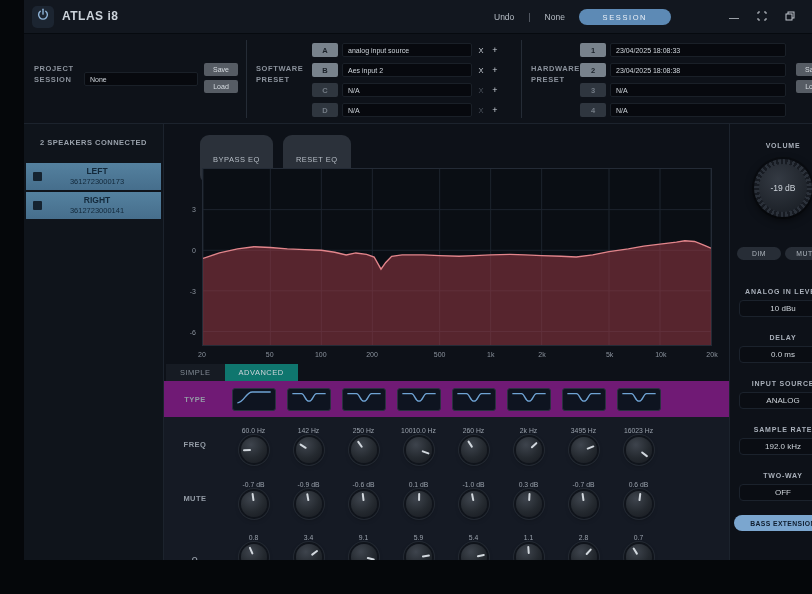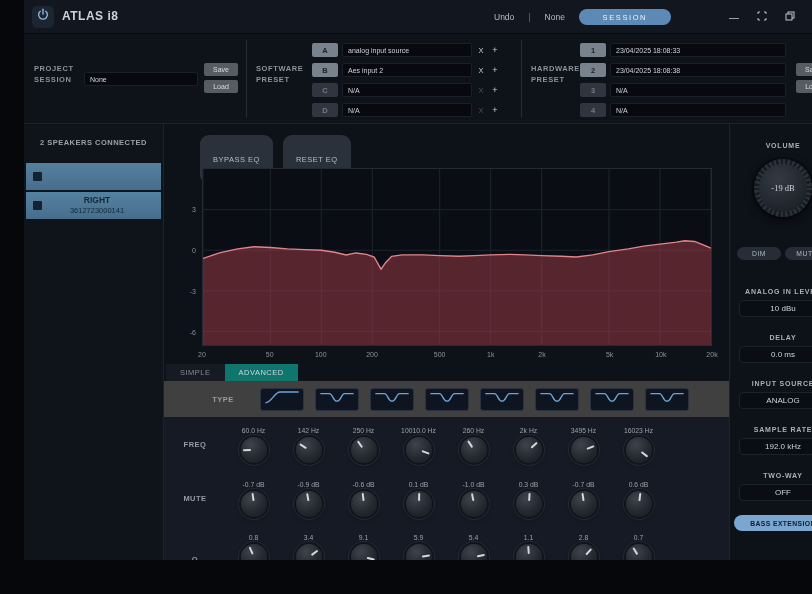--- a/index.html
+++ b/index.html
@@ -49,21 +49,21 @@
   .y-ticks{position:absolute;left:-26px;top:0;width:20px;height:178px;}
   .y-ticks span{position:absolute;right:0;transform:translateY(-50%);font-size:7px;color:#8a929c;}
   .x-ticks{position:absolute;left:0;top:183px;width:510px;height:12px;}
   .x-ticks span{position:absolute;transform:translateX(-50%);font-size:7px;color:#8a929c;}
   .tabs{position:absolute;left:2px;top:240px;display:flex;}
   .tab{height:17px;padding:0 14px;display:flex;align-items:center;font-size:7.5px;letter-spacing:.5px;cursor:pointer;}
   .tab.inactive{background:#161b23;color:#828a94;}
   .tab.active{background:#0f766e;color:#ced4db;}
   .eq-panel{position:absolute;left:0;top:257px;width:565px;height:213px;background:#151a24;}
   .eq-row{display:grid;grid-template-columns:62px repeat(8,55px);align-items:center;}
-  .row-type{height:36px;background:#404040;padding-left:28px;}
+  .row-type{height:36px;background:#701a75;}
   .row-freq{height:55px;}
   .row-gain{height:53px;}
   .row-q{height:69px;}
   .row-label{font-size:7.5px;color:#949ca6;letter-spacing:.5px;text-align:center;font-weight:bold;}
   .cell{display:flex;flex-direction:column;align-items:center;}
   .kval{font-size:6.8px;color:#9aa2ac;margin-bottom:3px;}
   .type-icon{width:44px;height:23px;background:#0e1420;border:1px solid #2a3140;border-radius:3px;display:flex;align-items:center;justify-content:center;cursor:pointer;}
   .knob{width:26px;height:26px;border-radius:50%;position:relative;cursor:pointer;
         background:radial-gradient(circle at 38% 30%,#3e444d,#24292f 55%,#16191f);
         box-shadow:0 0 0 2px #10141b,0 0 0 3px #232932,0 2px 5px rgba(0,0,0,.5);}
@@ -72,21 +72,21 @@
 
   
   .rpanel{position:absolute;left:705px;top:124px;width:107px;height:470px;background:#0d1118;border-left:1px solid #1c232d;display:flex;flex-direction:column;align-items:center;}
   .rp-label{font-size:7px;color:#a9b0ba;letter-spacing:.8px;font-weight:bold;text-align:center;}
   .mt-vol{margin-top:18px;}
   .volume-knob{margin-top:10px;width:58px;height:58px;border-radius:50%;position:relative;cursor:pointer;
         background:repeating-conic-gradient(#2b313a 0deg 5deg,#171b22 5deg 10deg);
         box-shadow:0 3px 8px rgba(0,0,0,.6),0 0 0 2px #0a0d12;}
   .volume-inner{position:absolute;left:5px;top:5px;right:5px;bottom:5px;border-radius:50%;
         background:radial-gradient(circle at 40% 32%,#343a43,#1e232a 75%);
-        display:flex;align-items:center;justify-content:center;font-size:8.5px;color:#ccd2d9;font-family:Liberation Serif, serif;}
+        display:flex;align-items:center;justify-content:center;font-size:8.5px;color:#ccd2d9;}
   .dimmute{display:flex;gap:4px;margin-top:30px;}
   .dm-btn{width:44px;height:13px;border-radius:7px;background:#272d36;color:#aeb5bd;font-size:6.8px;display:flex;align-items:center;justify-content:center;letter-spacing:.5px;cursor:pointer;}
   .mt-first{margin-top:28px;}
   .mt-sec{margin-top:17px;}
   .rp-box{margin-top:5px;width:88px;height:17px;background:#0a0d13;border:1px solid #1b222c;border-radius:4px;display:flex;align-items:center;justify-content:center;font-size:8px;color:#ced4da;cursor:pointer;}
   .bass-btn{margin-top:14px;width:98px;height:16px;border-radius:8px;background:#7ba6cf;color:#0e1c2d;font-weight:bold;font-size:6.8px;letter-spacing:.4px;display:flex;align-items:center;justify-content:center;cursor:pointer;}
 </style>
 </head>
 <body>
 
@@ -194,20 +194,24 @@
     </div>
     <div class="sbtn" style="position:absolute;left:772px;top:29px;">Save</div>
     <div class="sbtn" style="position:absolute;left:772px;top:46px;">Load</div>
   </div>
 
   <div class="sidebar">
     <div class="sidebar-header">2 SPEAKERS CONNECTED</div>
     <div class="speaker-list">
       <div class="speaker-item">
         <span class="speaker-checkbox"></span>
+        <span class="speaker-text">
+          <div class="speaker-name">LEFT</div>
+          <div class="speaker-serial">3612723000173</div>
+        </span>
       </div>
       <div class="speaker-item">
         <span class="speaker-checkbox"></span>
         <span class="speaker-text">
           <div class="speaker-name">RIGHT</div>
           <div class="speaker-serial">3612723000141</div>
         </span>
       </div>
     </div>
   </div>

